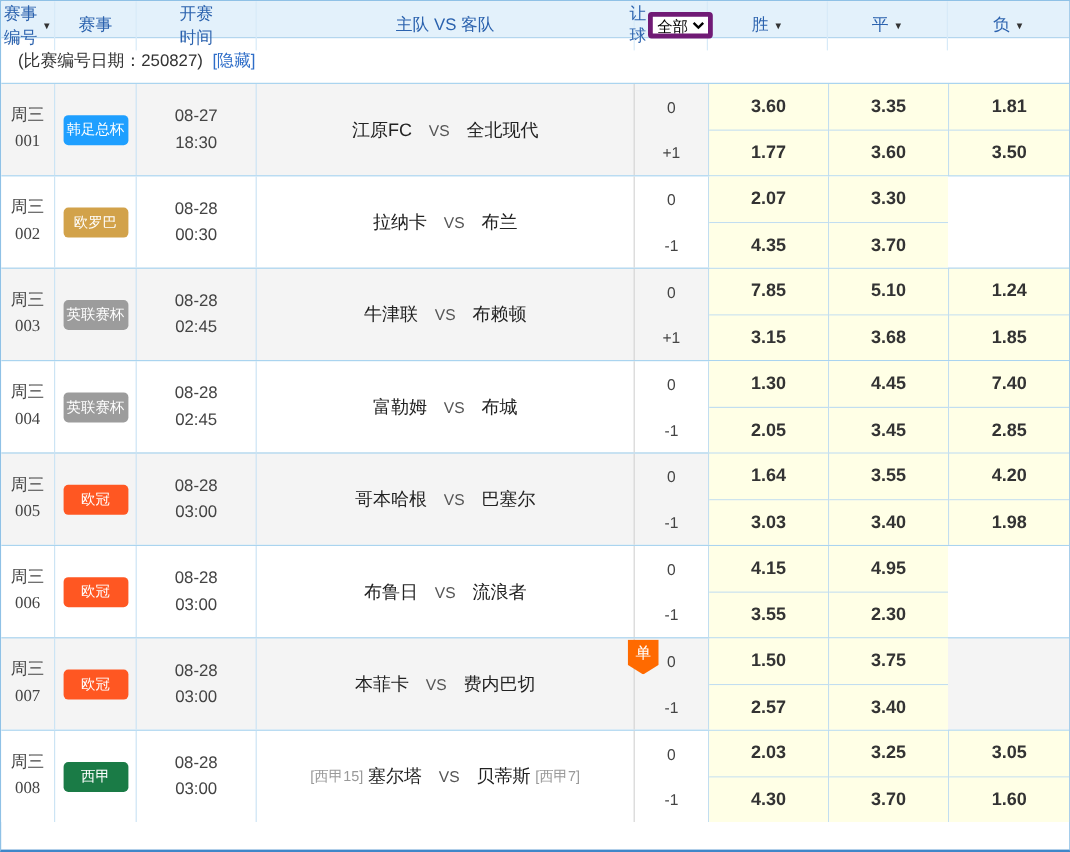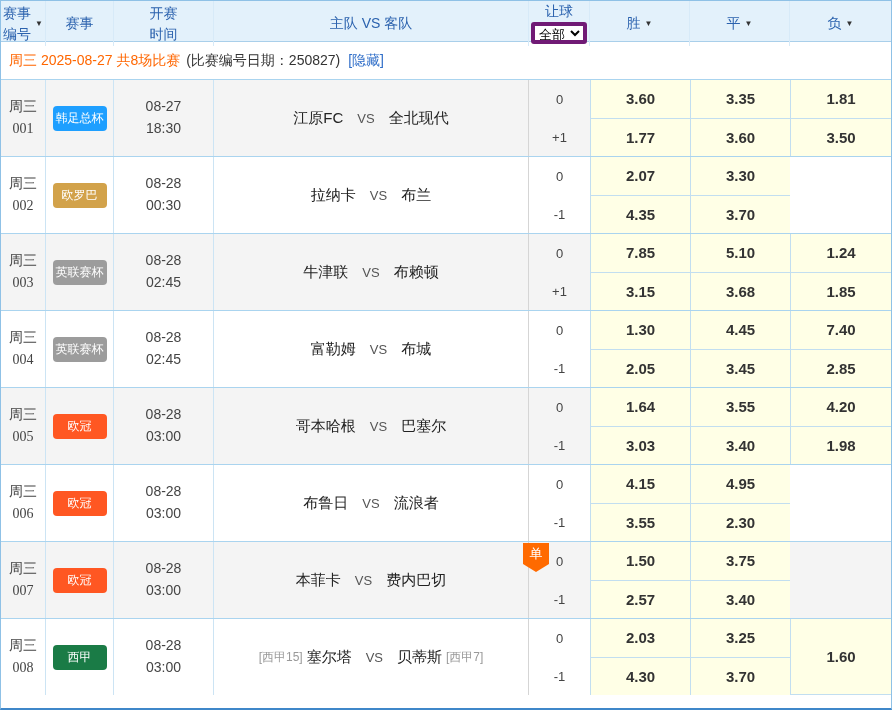--- a/index.html
+++ b/index.html
@@ -13,28 +13,28 @@
   }
 
   
   .grid-cols {
     display:grid;
     grid-template-columns:45px 68px 100px 315px 61px 100px 100px 1fr;
   }
 
   
   .thead {
-    height:41px; background:#E3F1FB; border-bottom:1px solid #A9CFEA;
+    height:31px; background:#E3F1FB; border-bottom:1px solid #A9CFEA;
     color:#2B62AE; font-size:14px;
   }
   .th { display:flex; align-items:center; justify-content:center; border-right:1px solid #D7EAF8; }
   .th:last-child { border-right:none; }
   .th-stack { display:flex; flex-direction:column; align-items:center; line-height:1.45; }
   .caret { font-size:8px; color:#333; margin-left:4px; }
-  .th-handicap { flex-direction:column; gap:1px; padding:2px 0; }
+  .th-handicap { gap:1px; padding:2px 0; }
   .hd-select { width:56px; height:22px; font-size:13px; font-family:inherit; border:4px solid #701a75; border-radius:3px; background:#fff; }
 
   
   .subheader { height:37px; display:flex; align-items:center; padding-left:8px; background:#fff; font-size:14px; }
   .sub-date { color:#FF6600; }
   .sub-code { color:#333; margin-left:6px; }
   .sub-hide { color:#2E6DC8; margin-left:8px; cursor:pointer; }
 
   
   .match-row { height:77px; border-top:1px solid #AAD4EF; background:#fff; }
@@ -108,21 +108,20 @@
       <span>平</span>
       <span class="caret">▼</span>
     </div>
     <div class="th">
       <span>负</span>
       <span class="caret">▼</span>
     </div>
   </div>
 
   <div class="subheader">
-    <span class="sub-date">周三 2025-08-27 共8场比赛</span>
     <span class="sub-code">(比赛编号日期：250827)</span>
     <span class="sub-hide">[隐藏]</span>
   </div>
 
   <div id="match-list">
   <div class="match-row grid-cols alt">
     <div class="cell col-id">
       <div>周三</div>
       <div>001</div>
     </div>
@@ -401,17 +400,18 @@
     </div>
     <div class="odds-col">
       <div class="odds-cell">2.03</div>
       <div class="odds-cell">4.30</div>
     </div>
     <div class="odds-col">
       <div class="odds-cell">3.25</div>
       <div class="odds-cell">3.70</div>
     </div>
     <div class="odds-col">
+      <div class="odds-cell">3.05</div>
       <div class="odds-cell">1.60</div>
     </div>
   </div>
 </div>
 </div>
 
 </body></html>

